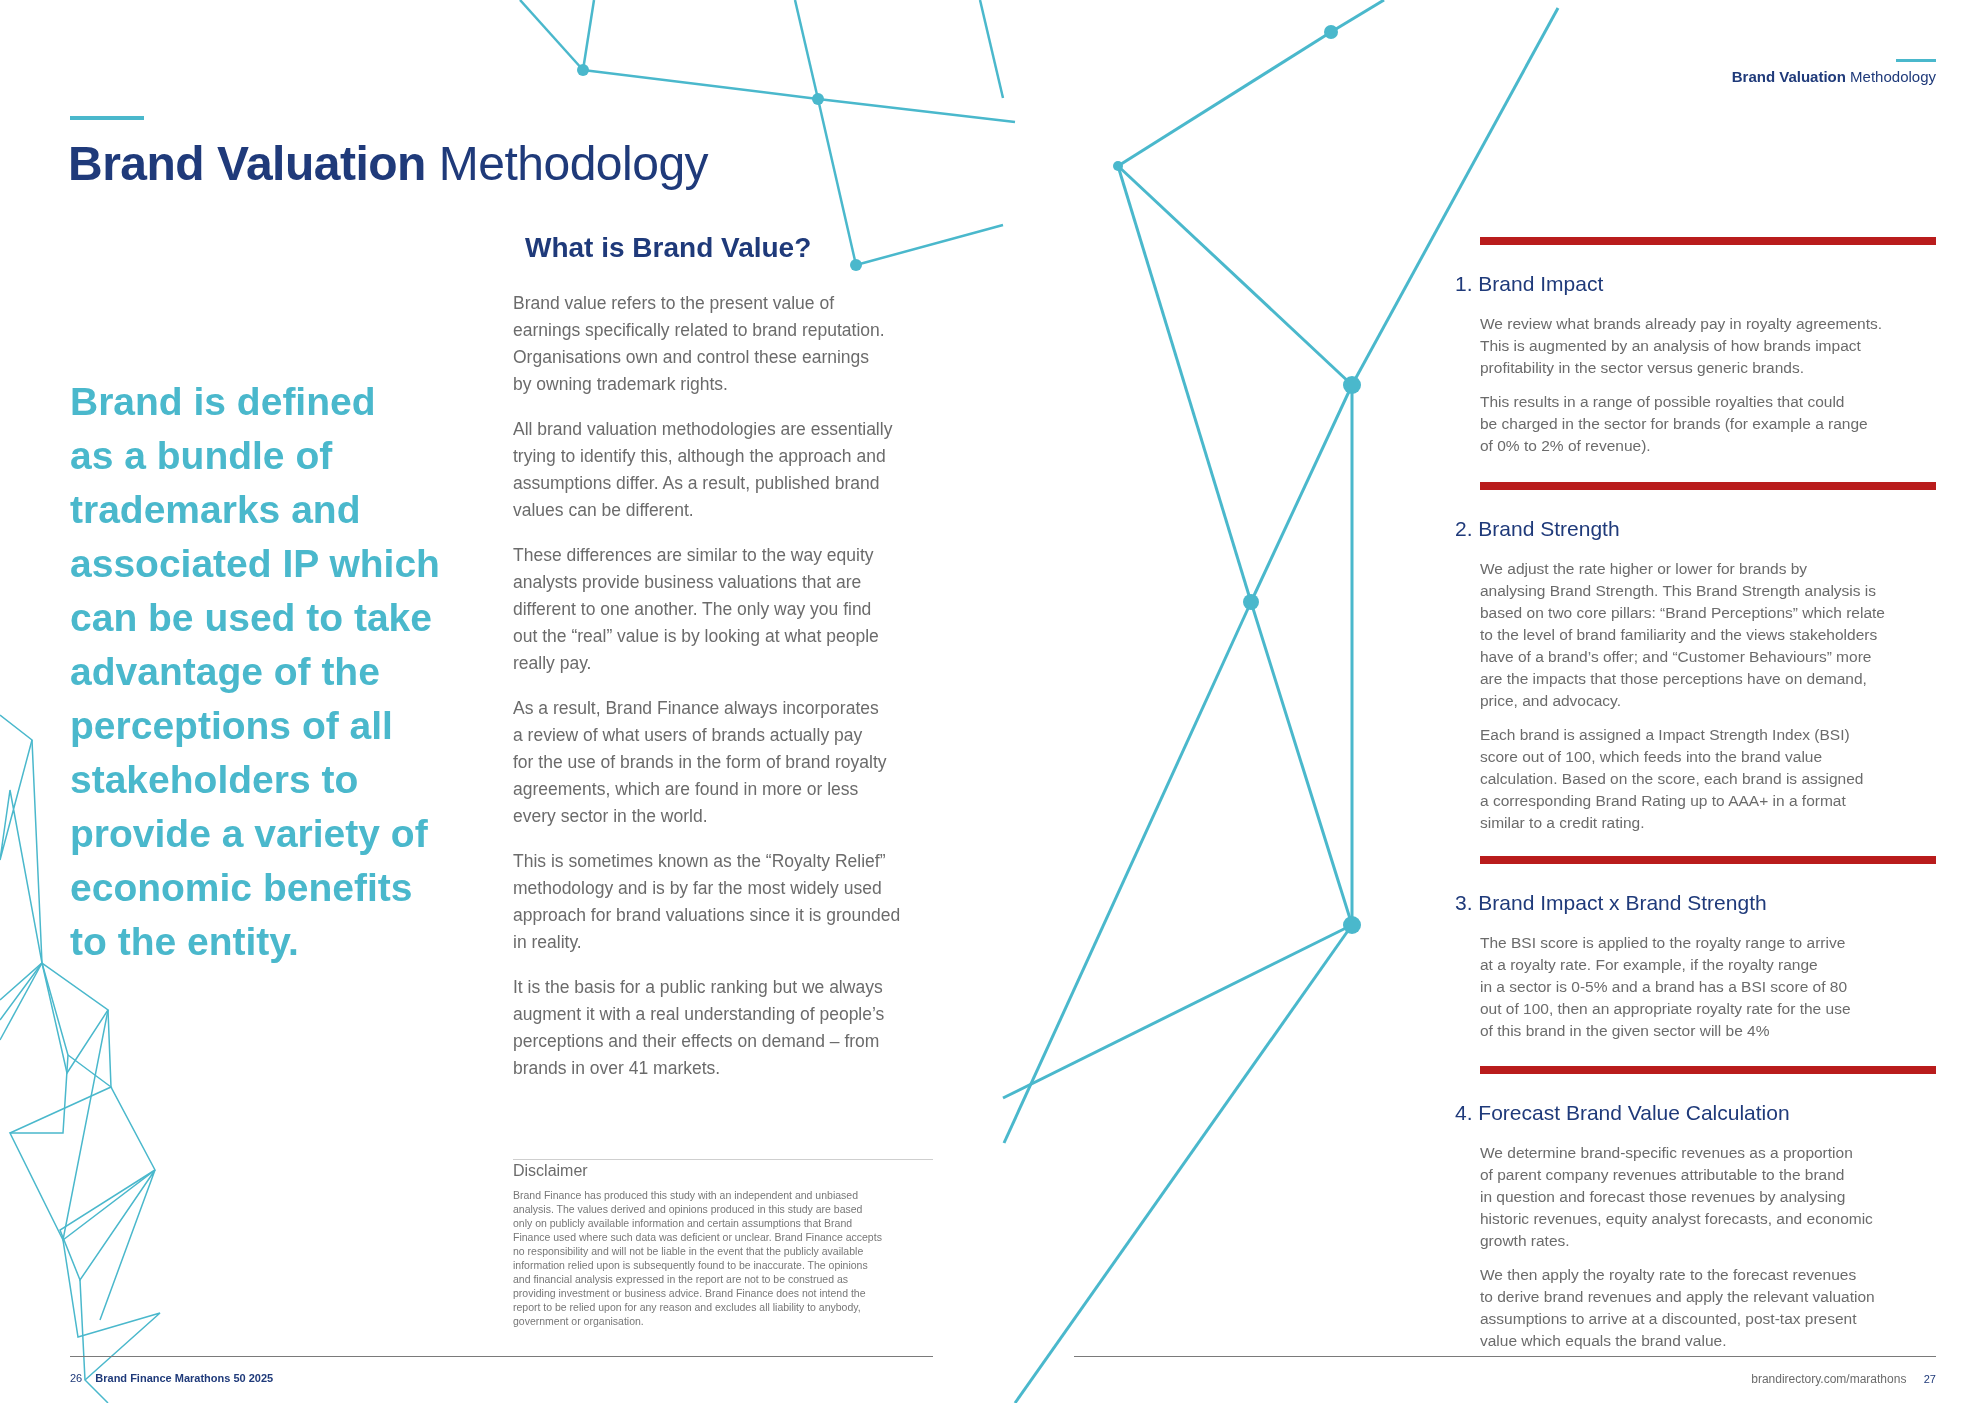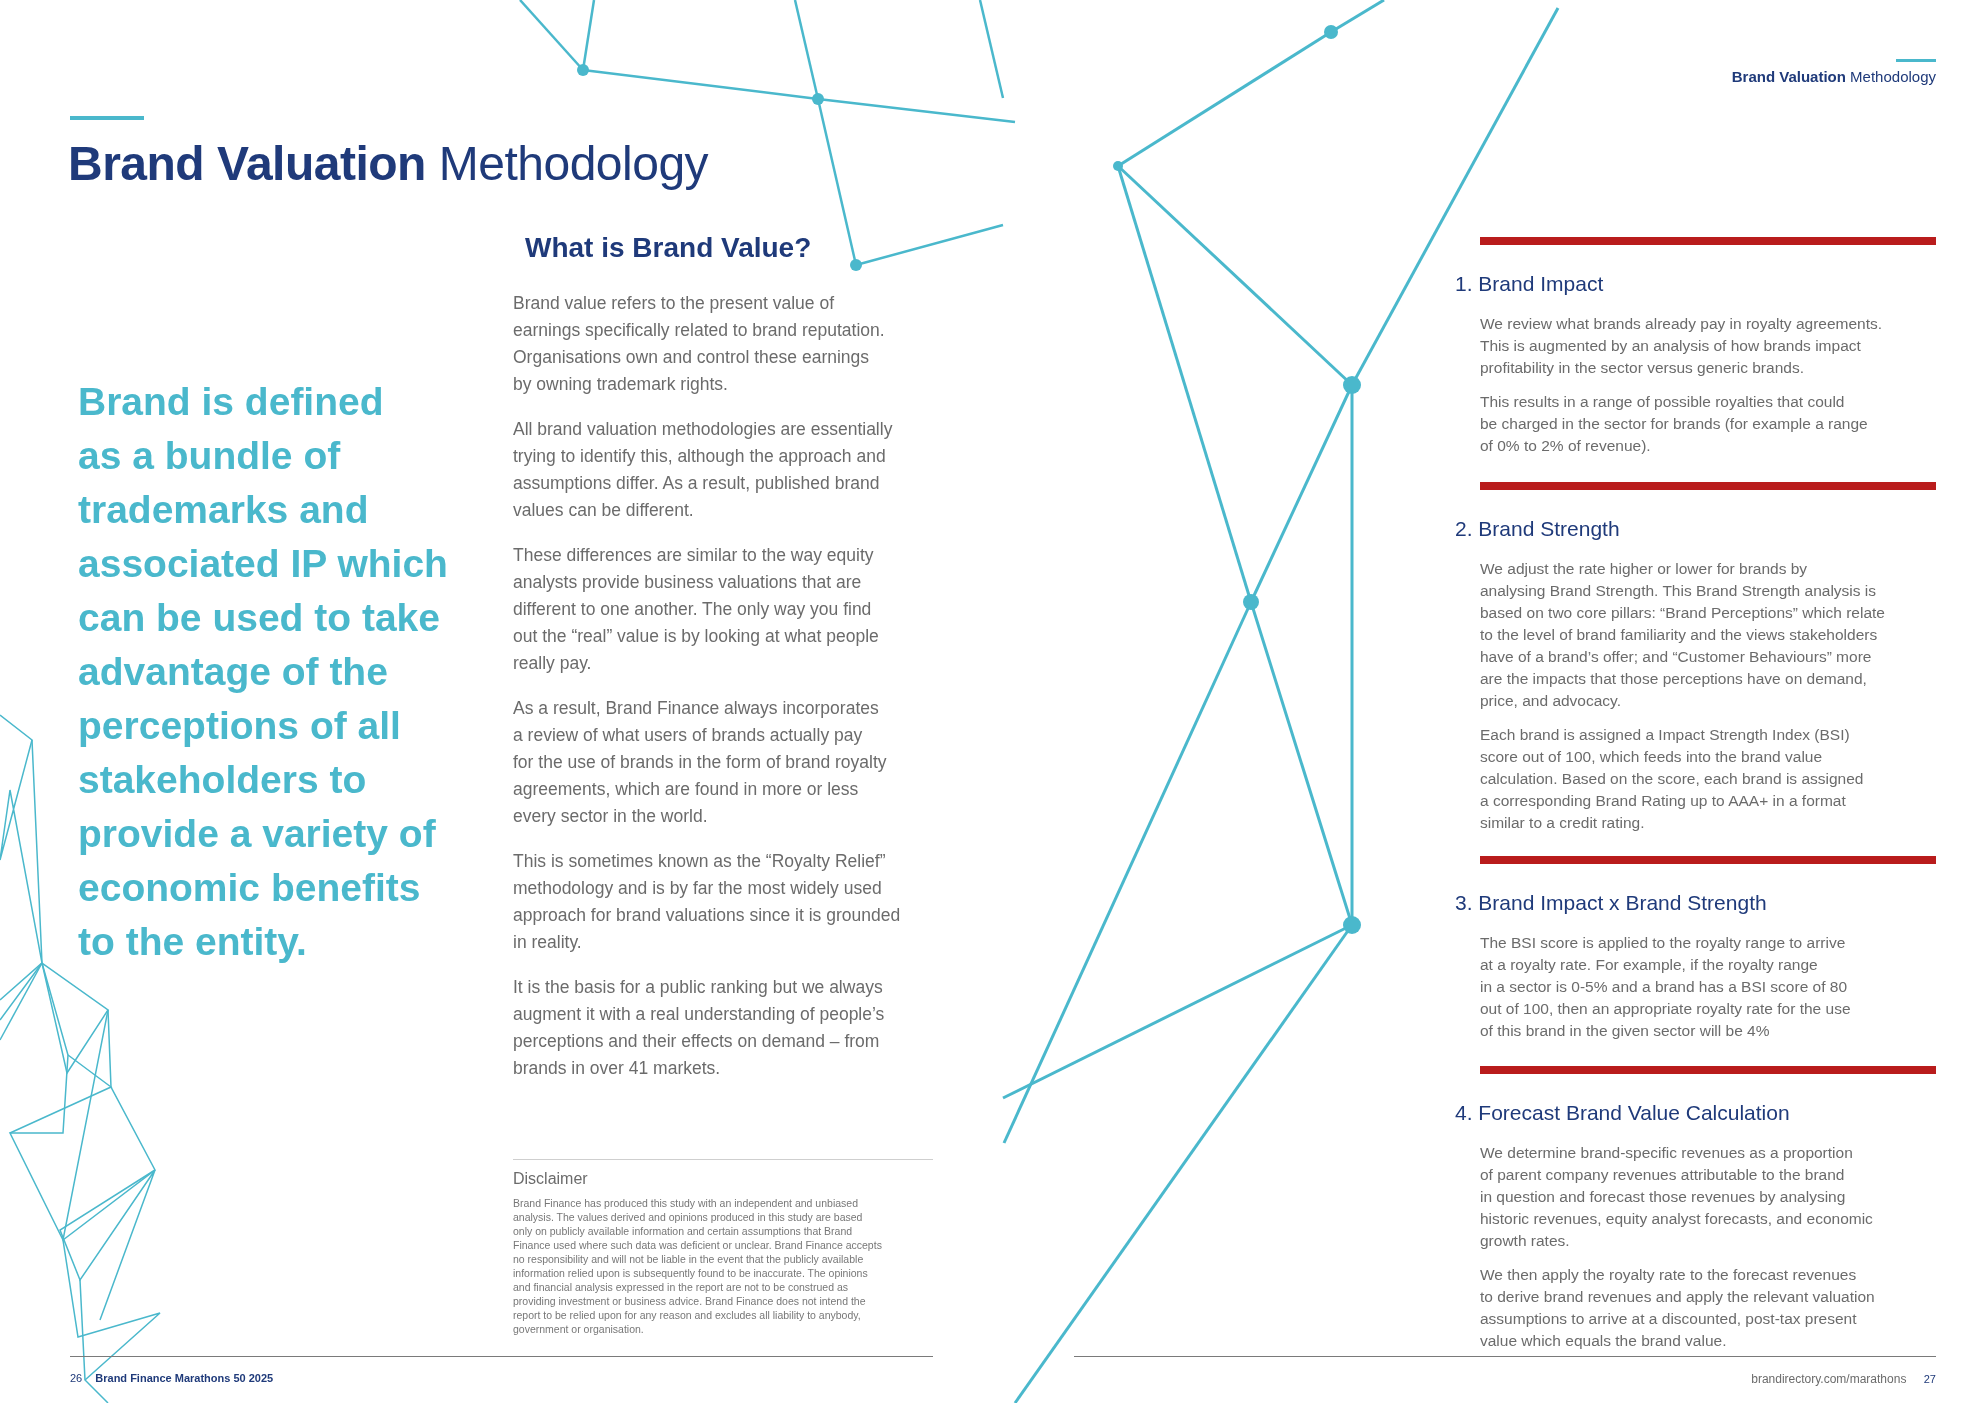--- a/index.html
+++ b/index.html
@@ -5,29 +5,29 @@
   html, body { margin: 0; padding: 0; background: #ffffff; }
   body { width: 1984px; height: 1403px; position: relative; overflow: hidden;
          font-family: "Liberation Sans", "DejaVu Sans", sans-serif; color: #6b6b6b; }
   .deco { position: absolute; left: 0; top: 0; width: 1984px; height: 1403px; pointer-events: none; }
 
   
   .title-accent { position: absolute; left: 70px; top: 116px; width: 74px; height: 4px; background: #4ab8cc; }
   .page-title { position: absolute; left: 68px; top: 134px; font-size: 48px; line-height: 60px; color: #1f3a7a; white-space: nowrap; letter-spacing: -0.5px; }
   .page-title b { font-weight: bold; }
 
-  .pull-quote { position: absolute; left: 70px; top: 375px; width: 380px; font-size: 39px; line-height: 54px; font-weight: bold; color: #4ab8cc; margin-left: 8px; }
+  .pull-quote { position: absolute; left: 70px; top: 375px; width: 380px; font-size: 39px; line-height: 54px; font-weight: bold; color: #4ab8cc; }
   .pull-quote span { display: block; white-space: nowrap; }
 
   .col-mid { position: absolute; left: 513px; top: 230px; width: 420px; }
   .col-mid h2 { margin: 0 0 24px 12px; font-size: 28px; line-height: 36px; font-weight: bold; color: #1f3a7a; }
   .col-mid p { margin: 0 0 18px 0; font-size: 17.5px; line-height: 27px; color: #6b6b6b; }
   .col-mid p span { display: block; white-space: nowrap; }
 
-  .disclaimer { position: absolute; left: 513px; top: 1159px; width: 420px; border-top: 1px solid #cfcfcf; padding-top: 8px; }
+  .disclaimer { position: absolute; left: 513px; top: 1159px; width: 420px; border-top: 1px solid #cfcfcf; padding-top: 0; }
   .disclaimer h3 { margin: 0 0 6px 0; font-size: 16px; font-weight: normal; color: #6b6b6b; line-height: 22px; }
   .disclaimer p { margin: 0; font-size: 10.5px; line-height: 14px; color: #777777; }
   .disclaimer p span { display: block; white-space: nowrap; }
 
   .footer-rule-left { position: absolute; left: 70px; top: 1356px; width: 863px; height: 1px; background: #7a7a7a; }
   .footer-rule-right { position: absolute; left: 1074px; top: 1356px; width: 862px; height: 1px; background: #7a7a7a; }
   .footer-left { position: absolute; left: 70px; top: 1372px; font-size: 11px; white-space: nowrap; }
   .footer-left .pnum { color: #1f3a7a; margin-right: 10px; }
   .footer-left .pub { color: #1f3a7a; font-weight: bold; }
   .footer-right { position: absolute; right: 48px; top: 1372px; font-size: 12px; white-space: nowrap; }

